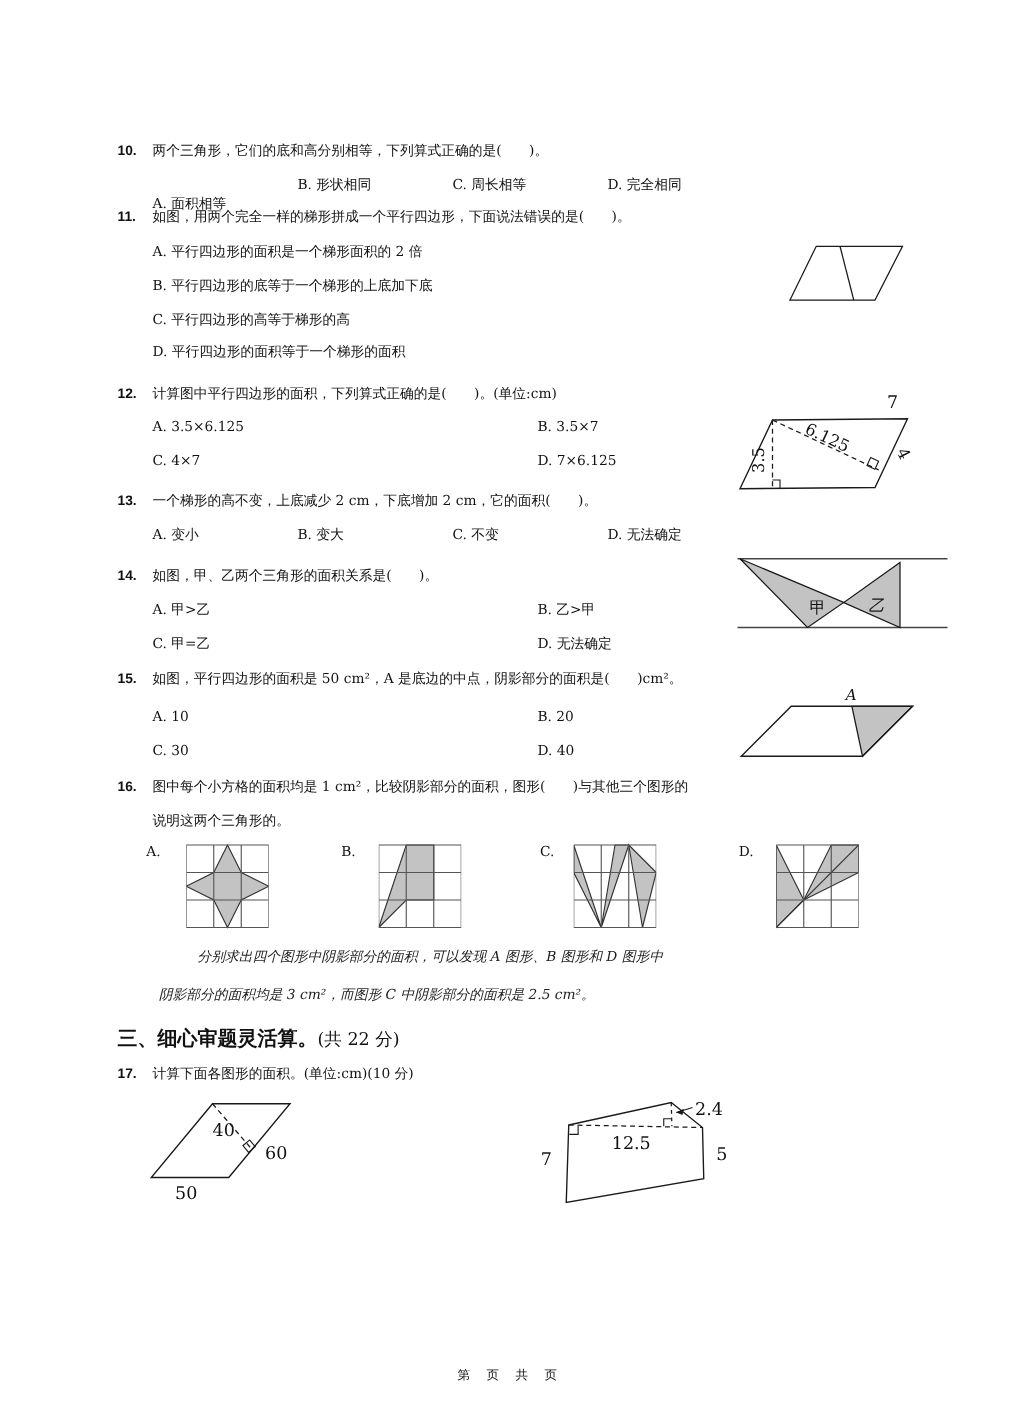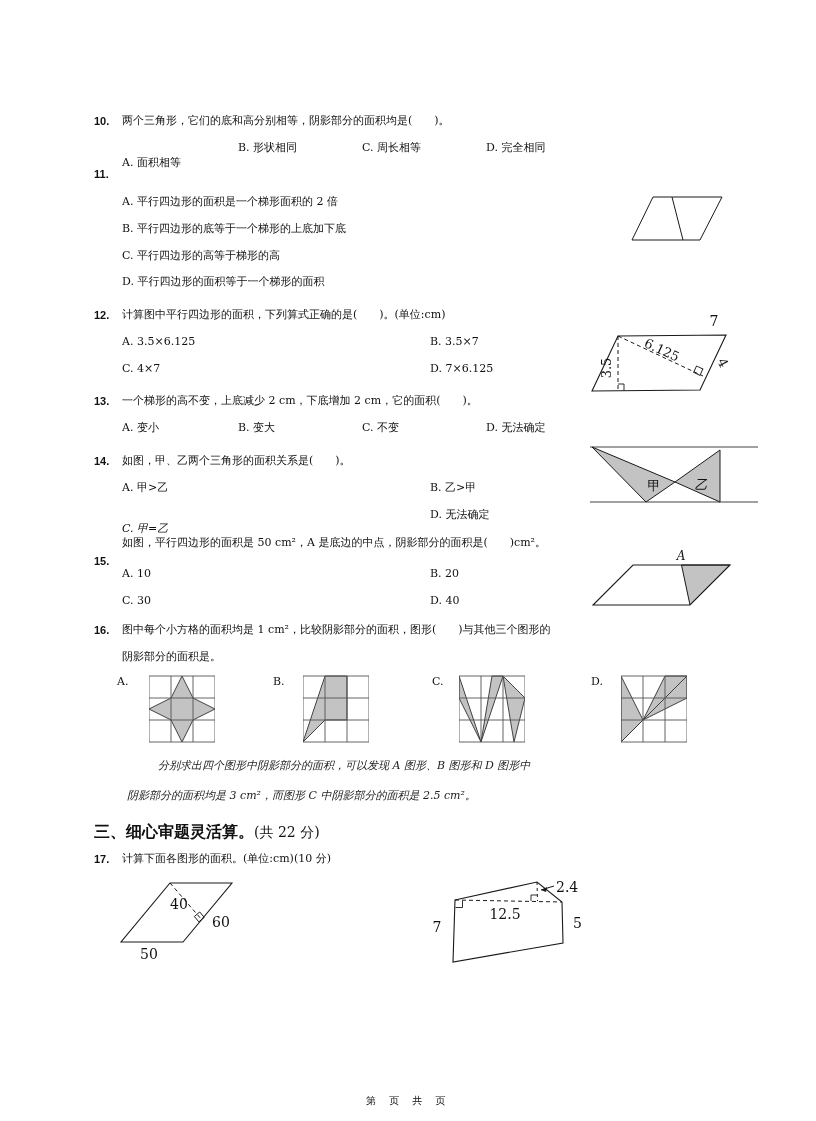--- a/index.html
+++ b/index.html
@@ -13,27 +13,28 @@
   .fig{position:absolute;}
   .footer{letter-spacing:5px;font-size:10px;}
   svg text{font-family:"DejaVu Serif","Liberation Serif",serif;fill:#111;}
 </style>
 </head>
 <body>
 
 <div id="page">
 
   <span class="t num" style="left:94px;top:112px;">10.</span>
-  <span class="t" style="left:122px;top:111px;">两个三角形，它们的底和高分别相等，阴影部分的面积均是(　　)。</span>
+  <span class="t" style="left:122px;top:111px;">两个三角形，它们的底和高分别相等，下列算式正确的是(　　)。</span>
   <span class="t" style="left:122px;top:153px;">A. 面积相等</span>
   <span class="t" style="left:238px;top:138px;">B. 形状相同</span>
   <span class="t" style="left:362px;top:138px;">C. 周长相等</span>
   <span class="t" style="left:486px;top:138px;">D. 完全相同</span>
 
   <span class="t num" style="left:94px;top:165px;">11.</span>
+  <span class="t" style="left:122px;top:164px;">如图，用两个完全一样的梯形拼成一个平行四边形，下面说法错误的是(　　)。</span>
   <span class="t" style="left:122px;top:192px;">A. 平行四边形的面积是一个梯形面积的 2 倍</span>
   <span class="t" style="left:122px;top:219px;">B. 平行四边形的底等于一个梯形的上底加下底</span>
   <span class="t" style="left:122px;top:246px;">C. 平行四边形的高等于梯形的高</span>
   <span class="t" style="left:122px;top:272px;">D. 平行四边形的面积等于一个梯形的面积</span>
 
   <svg class="fig" style="left:622px;top:190px;" width="106" height="56" viewBox="0 0 106 56">
     <polygon points="10,50 31,7 100,7 78,50" fill="none" stroke="#1a1a1a" stroke-width="1"></polygon>
     <line x1="50" y1="7" x2="61" y2="50" stroke="#1a1a1a" stroke-width="1"></line>
   </svg>
 
@@ -60,48 +61,48 @@
   <span class="t" style="left:122px;top:391px;">一个梯形的高不变，上底减少 2 cm，下底增加 2 cm，它的面积(　　)。</span>
   <span class="t" style="left:122px;top:418px;">A. 变小</span>
   <span class="t" style="left:238px;top:418px;">B. 变大</span>
   <span class="t" style="left:362px;top:418px;">C. 不变</span>
   <span class="t" style="left:486px;top:418px;">D. 无法确定</span>
 
   <span class="t num" style="left:94px;top:452px;">14.</span>
   <span class="t" style="left:122px;top:451px;">如图，甲、乙两个三角形的面积关系是(　　)。</span>
   <span class="t" style="left:122px;top:478px;">A. 甲&gt;乙</span>
   <span class="t" style="left:430px;top:478px;">B. 乙&gt;甲</span>
-  <span class="t" style="left:122px;top:519px;font-style:italic;">C. 甲=乙</span>
+  <span class="t" style="left:122px;top:505px;">C. 甲=乙</span>
   <span class="t" style="left:430px;top:505px;">D. 无法确定</span>
 
   <svg class="fig" style="left:588px;top:441px;" width="172" height="66" viewBox="0 0 172 66">
     <line x1="2" y1="6" x2="170" y2="6" stroke="#444" stroke-width="1.2"></line>
     <line x1="2" y1="61" x2="170" y2="61" stroke="#444" stroke-width="1.2"></line>
     <polygon points="4,6 58,61 87,41" fill="#c3c3c3" stroke="#1a1a1a" stroke-width="1"></polygon>
     <polygon points="132,9 132,61 87,41" fill="#c3c3c3" stroke="#1a1a1a" stroke-width="1"></polygon>
     <text x="66" y="49" font-size="13" text-anchor="middle">甲</text>
     <text x="113" y="48" font-size="13" text-anchor="middle" font-style="italic">乙</text>
   </svg>
 
-  <span class="t num" style="left:94px;top:534px;margin-top:18px;">15.</span>
+  <span class="t num" style="left:94px;top:534px;">15.</span>
   <span class="t" style="left:122px;top:533px;">如图，平行四边形的面积是 50 cm²，A 是底边的中点，阴影部分的面积是(　　)cm²。</span>
   <span class="t" style="left:122px;top:564px;">A. 10</span>
   <span class="t" style="left:430px;top:564px;">B. 20</span>
   <span class="t" style="left:122px;top:591px;">C. 30</span>
   <span class="t" style="left:430px;top:591px;">D. 40</span>
 
   <svg class="fig" style="left:588px;top:548px;" width="150" height="62" viewBox="0 0 150 62">
     <polygon points="93.5,17 142,17 102,57" fill="#c3c3c3" stroke="#1a1a1a" stroke-width="1"></polygon>
     <polygon points="5,57 102,57 142,17 45,17" fill="none" stroke="#1a1a1a" stroke-width="1.1"></polygon>
     <text x="93" y="12" font-size="12" font-style="italic" text-anchor="middle">A</text>
   </svg>
 
   <span class="t num" style="left:94px;top:621px;">16.</span>
   <span class="t" style="left:122px;top:620px;">图中每个小方格的面积均是 1 cm²，比较阴影部分的面积，图形(　　)与其他三个图形的</span>
-  <span class="t" style="left:122px;top:647px;">阴影部分的面积是。</span>
+  <span class="t" style="left:122px;top:647px;">说明这两个三角形的。</span>
 
   <span class="t" style="left:117px;top:672px;">A.</span>
   <span class="t" style="left:273px;top:672px;">B.</span>
   <span class="t" style="left:432px;top:672px;">C.</span>
   <span class="t" style="left:591px;top:672px;">D.</span>
 
   <svg class="fig" style="left:149px;top:673px;" width="66" height="72" viewBox="0 0 72 72">
     <polygon points="36,0 48,24 72,36 48,48 36,72 24,48 0,36 24,24" fill="#c3c3c3" stroke="#333" stroke-width="1"></polygon>
     <path d="M0,0 H72 V72 H0 Z M24,0 V72 M48,0 V72 M0,24 H72 M0,48 H72" fill="none" stroke="#555" stroke-width="1"></path>
   </svg>

